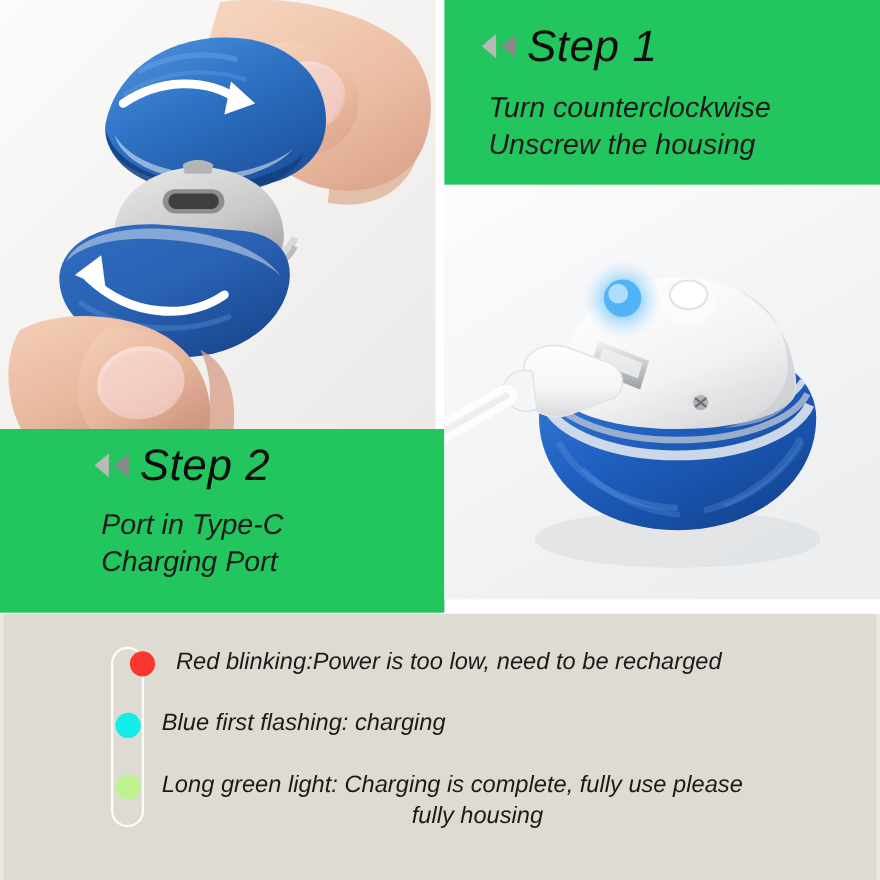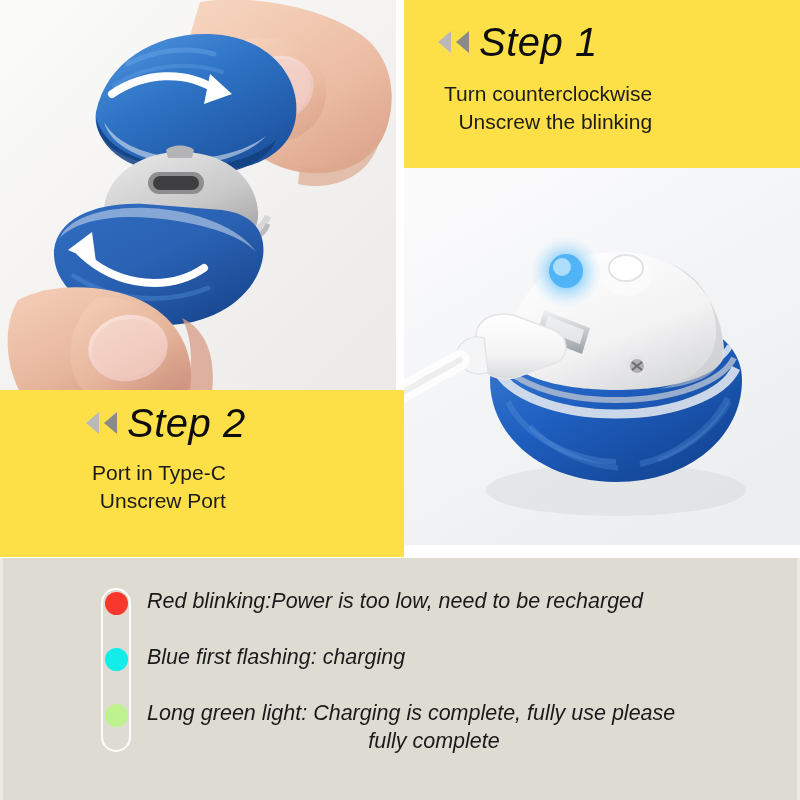--- a/index.html
+++ b/index.html
@@ -36,22 +36,21 @@
     left: 404px;
     top: 168px;
     width: 396px;
     height: 377px;
     overflow: hidden;
     background: #f4f4f5;
   }
 
   .text-panel {
     position: absolute;
-    background: #fde047;
-    text-align: right;
+    background: #22c55e;
   }
   .panel-step1 {
     left: 404px;
     top: 0;
     width: 396px;
     height: 168px;
   }
   .panel-step2 {
     left: 0;
     top: 390px;
@@ -82,21 +81,22 @@
   .step-title {
     font-size: 40px;
     font-style: italic;
     font-weight: 400;
     color: #0d0d0d;
     letter-spacing: 0.5px;
     line-height: 1;
     white-space: nowrap;
   }
   .step-body {
-    font-size: 21px;
+    font-size: 26px;
+    font-style: italic;
     font-weight: 400;
     color: #1b1b1b;
     line-height: 1.32;
     white-space: nowrap;
   }
 
   .panel-step1 .step-heading { position: absolute; left: 34px; top: 22px; }
   .panel-step1 .step-body    { position: absolute; left: 40px; top: 80px; }
 
   .panel-step2 .step-heading { position: absolute; left: 86px; top: 13px; }
@@ -280,35 +280,35 @@
   <div class="text-panel panel-step1">
     <div class="step-heading">
       <span class="arrows">
         <span class="tri light"></span>
         <span class="tri dark"></span>
       </span>
       <span class="step-title">Step 1</span>
     </div>
     <div class="step-body">
       <div>Turn counterclockwise</div>
-      <div>Unscrew the blinking</div>
+      <div>Unscrew the housing</div>
     </div>
   </div>
 
   <div class="text-panel panel-step2">
     <div class="step-heading">
       <span class="arrows">
         <span class="tri light"></span>
         <span class="tri dark"></span>
       </span>
       <span class="step-title">Step 2</span>
     </div>
     <div class="step-body">
       <div>Port in Type-C</div>
-      <div>Unscrew Port</div>
+      <div>Charging Port</div>
     </div>
   </div>
 
   <div class="photo-right">
     <svg width="396" height="377" viewBox="0 0 396 377">
       <defs>
         <linearGradient id="bgR" x1="0" y1="0" x2="0.6" y2="1">
           <stop offset="0%" stop-color="#fcfcfd"></stop>
           <stop offset="100%" stop-color="#eceef0"></stop>
         </linearGradient>
@@ -394,41 +394,41 @@
     </svg>
   </div>
 
   <div class="legend-panel">
     <div class="legend-inner">
 
       <div class="dot-rail"></div>
 
       <div class="legend-rows">
 
-        <div class="legend-row" style="height:56px;">
+        <div class="legend-row" style="height:56px;padding-left:13px;">
           <div class="dot-cell">
             <span class="dot" style="background:#f9382d;"></span>
           </div>
           <div class="legend-text">Red blinking:Power is too low, need to be recharged</div>
         </div>
 
         <div class="legend-row" style="height:56px;">
           <div class="dot-cell">
             <span class="dot" style="background:#12ede9;"></span>
           </div>
           <div class="legend-text">Blue first flashing: charging</div>
         </div>
 
         <div class="legend-row" style="height:56px;">
           <div class="dot-cell">
             <span class="dot" style="background:#bdf28f;"></span>
           </div>
           <div class="legend-text">
             <span>Long green light: Charging is complete, fully use please</span>
-            <span class="l2">fully complete</span>
+            <span class="l2">fully housing</span>
           </div>
         </div>
 
       </div>
     </div>
   </div>
 
 </div>
 
 </body></html>

